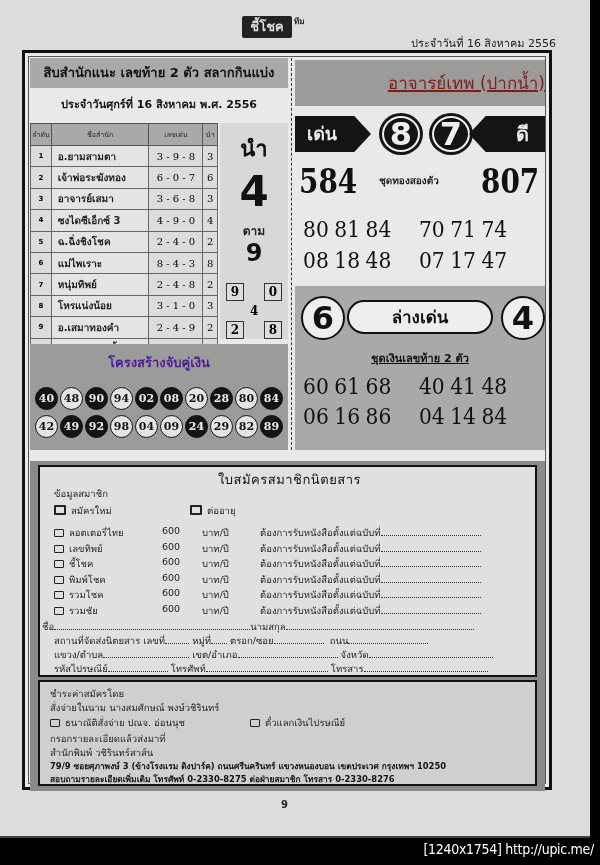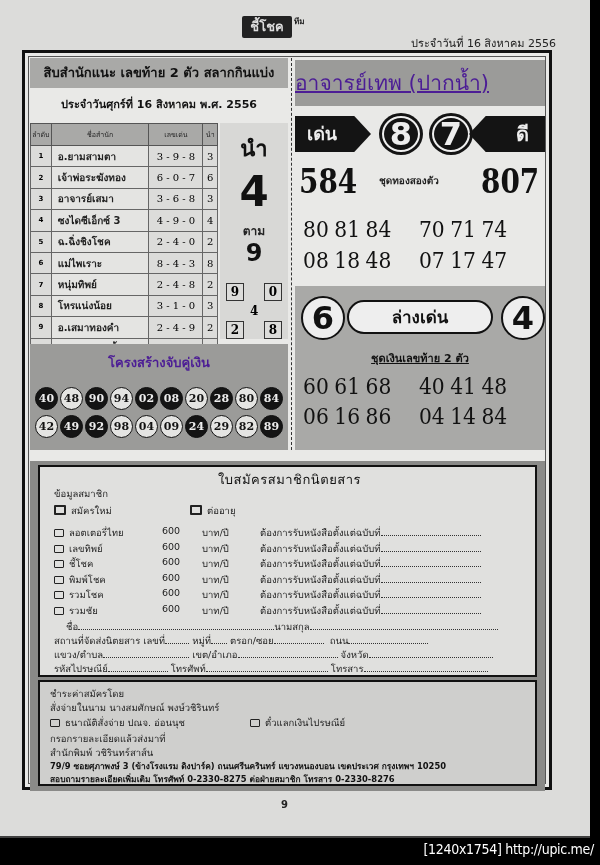--- a/index.html
+++ b/index.html
@@ -42,21 +42,21 @@
   .pairs-title { position: absolute; left: 0; top: 8px; width: 258px; text-align: center; font-size: 13px; font-weight: bold; color: #4c1d95; }
   .ball-row { position: absolute; left: 5px; display: flex; gap: 2px; }
   .ball { width: 23px; height: 23px; border-radius: 50%; font-family: "DejaVu Serif", serif; font-weight: bold; font-size: 11px; text-align: center; line-height: 21px; border: 1px solid #111; }
   .ball.dark { background: #141414; color: #eee; }
   .ball.light { background: #e4e4e2; color: #111; }
 
   .vdash { position: absolute; left: 266px; top: 5px; height: 392px; border-left: 1px dashed #333; }
 
   
   .right-col { position: absolute; left: 270px; top: 5px; width: 250px; height: 392px; }
-  .rhead { position: absolute; left: 0; top: 2px; width: 250px; height: 46px; background: #9b9b99; font-size: 21px; color: #4c1d95; text-align: left; line-height: 46px; text-decoration: underline; text-decoration-thickness: 2px; }
+  .rhead { position: absolute; left: 0; top: 2px; width: 250px; height: 46px; background: #9b9b99; font-size: 17px; color: #7f1d1d; text-align: right; line-height: 46px; text-decoration: underline; text-decoration-thickness: 2px; }
   .play-row { position: absolute; left: 0; top: 55px; width: 250px; height: 40px; }
   .tag-left { position: absolute; left: 0; top: 3px; width: 76px; height: 36px; background: #141414; color: #eee; font-size: 18px; font-weight: bold; line-height: 36px; padding-left: 12px; clip-path: polygon(0 0, 78% 0, 100% 50%, 78% 100%, 0 100%); }
   .tag-right { position: absolute; right: 0; top: 3px; width: 76px; height: 36px; background: #141414; color: #eee; font-size: 20px; font-weight: bold; line-height: 36px; text-align: right; padding-right: 16px; clip-path: polygon(22% 0, 100% 0, 100% 100%, 22% 100%, 0 50%); }
   .circ { position: absolute; top: 0; width: 44px; height: 42px; border-radius: 50%; background: #141414; color: #eee; font-size: 32px; font-weight: bold; text-align: center; line-height: 42px; }
   .circ-in { position: absolute; inset: 3px; border-radius: 50%; border: 2px solid #eee; }
   .triple { position: absolute; top: 103px; font-family: "DejaVu Serif", serif; font-weight: bold; font-size: 34px; color: #111; transform: scaleX(0.82); transform-origin: left; }
   .gold-label { position: absolute; left: 84px; top: 115px; font-size: 10px; font-weight: bold; color: #222; }
   .numrow { position: absolute; left: 8px; width: 238px; display: flex; font-family: "DejaVu Serif", serif; font-size: 22px; color: #111; transform: scaleX(0.92); transform-origin: left; }
   .numrow span { width: 34px; }
   .numrow span.gap { width: 58px; }
@@ -294,21 +294,21 @@
             <div class="fl" style="left: 14px; top: 120px;"><span class="cb"></span><span>รวมโชค</span></div>
             <div class="fl" style="left: 122px; top: 120px;">600</div>
             <div class="fl" style="left: 162px; top: 120px;">บาท/ปี</div>
             <div class="fl" style="left: 220px; top: 120px;"><span>ต้องการรับหนังสือตั้งแต่ฉบับที่</span><span class="dots" style="width:100px;"></span></div>
             <div class="fl" style="left: 14px; top: 135.5px;"><span class="cb"></span><span>รวมชัย</span></div>
             <div class="fl" style="left: 122px; top: 135.5px;">600</div>
             <div class="fl" style="left: 162px; top: 135.5px;">บาท/ปี</div>
             <div class="fl" style="left: 220px; top: 135.5px;"><span>ต้องการรับหนังสือตั้งแต่ฉบับที่</span><span class="dots" style="width:100px;"></span></div>
           </div>
 
-        <div class="fl" style="left:26px;top:152px;"><span>ชื่อ</span><span class="dots" style="width:196px;"></span><span>นามสกุล</span><span class="dots" style="width:188px;"></span></div>
+        <div class="fl" style="left:2px;top:152px;"><span>ชื่อ</span><span class="dots" style="width:196px;"></span><span>นามสกุล</span><span class="dots" style="width:188px;"></span></div>
         <div class="fl" style="left:14px;top:166px;"><span>สถานที่จัดส่งนิตยสาร เลขที่</span><span class="dots" style="width:24px;"></span> <span>หมู่ที่</span><span class="dots" style="width:16px;"></span> <span>ตรอก/ซอย</span><span class="dots" style="width:50px;"></span> &nbsp;<span>ถนน</span><span class="dots" style="width:80px;"></span></div>
         <div class="fl" style="left:14px;top:180px;"><span>แขวง/ตำบล</span><span class="dots" style="width:86px;"></span> <span>เขต/อำเภอ</span><span class="dots" style="width:100px;"></span> <span>จังหวัด</span><span class="dots" style="width:124px;"></span></div>
         <div class="fl" style="left:14px;top:194px;"><span>รหัสไปรษณีย์</span><span class="dots" style="width:60px;"></span> <span>โทรศัพท์</span><span class="dots" style="width:122px;"></span> <span>โทรสาร</span><span class="dots" style="width:124px;"></span></div>
       </div>
 
       <div class="pay">
         <div class="pl" style="top:4px;">ชำระค่าสมัครโดย</div>
         <div class="pl" style="top:18px;">สั่งจ่ายในนาม  นางสมศักษณ์  พงษ์วชิรินทร์</div>
         <div class="pl" style="top:33px;"><span class="cb"></span><span>ธนาณัติสั่งจ่าย ปณจ. อ่อนนุช</span></div>
         <div class="pl" style="left:210px;top:33px;"><span class="cb"></span><span>ตั๋วแลกเงินไปรษณีย์</span></div>

